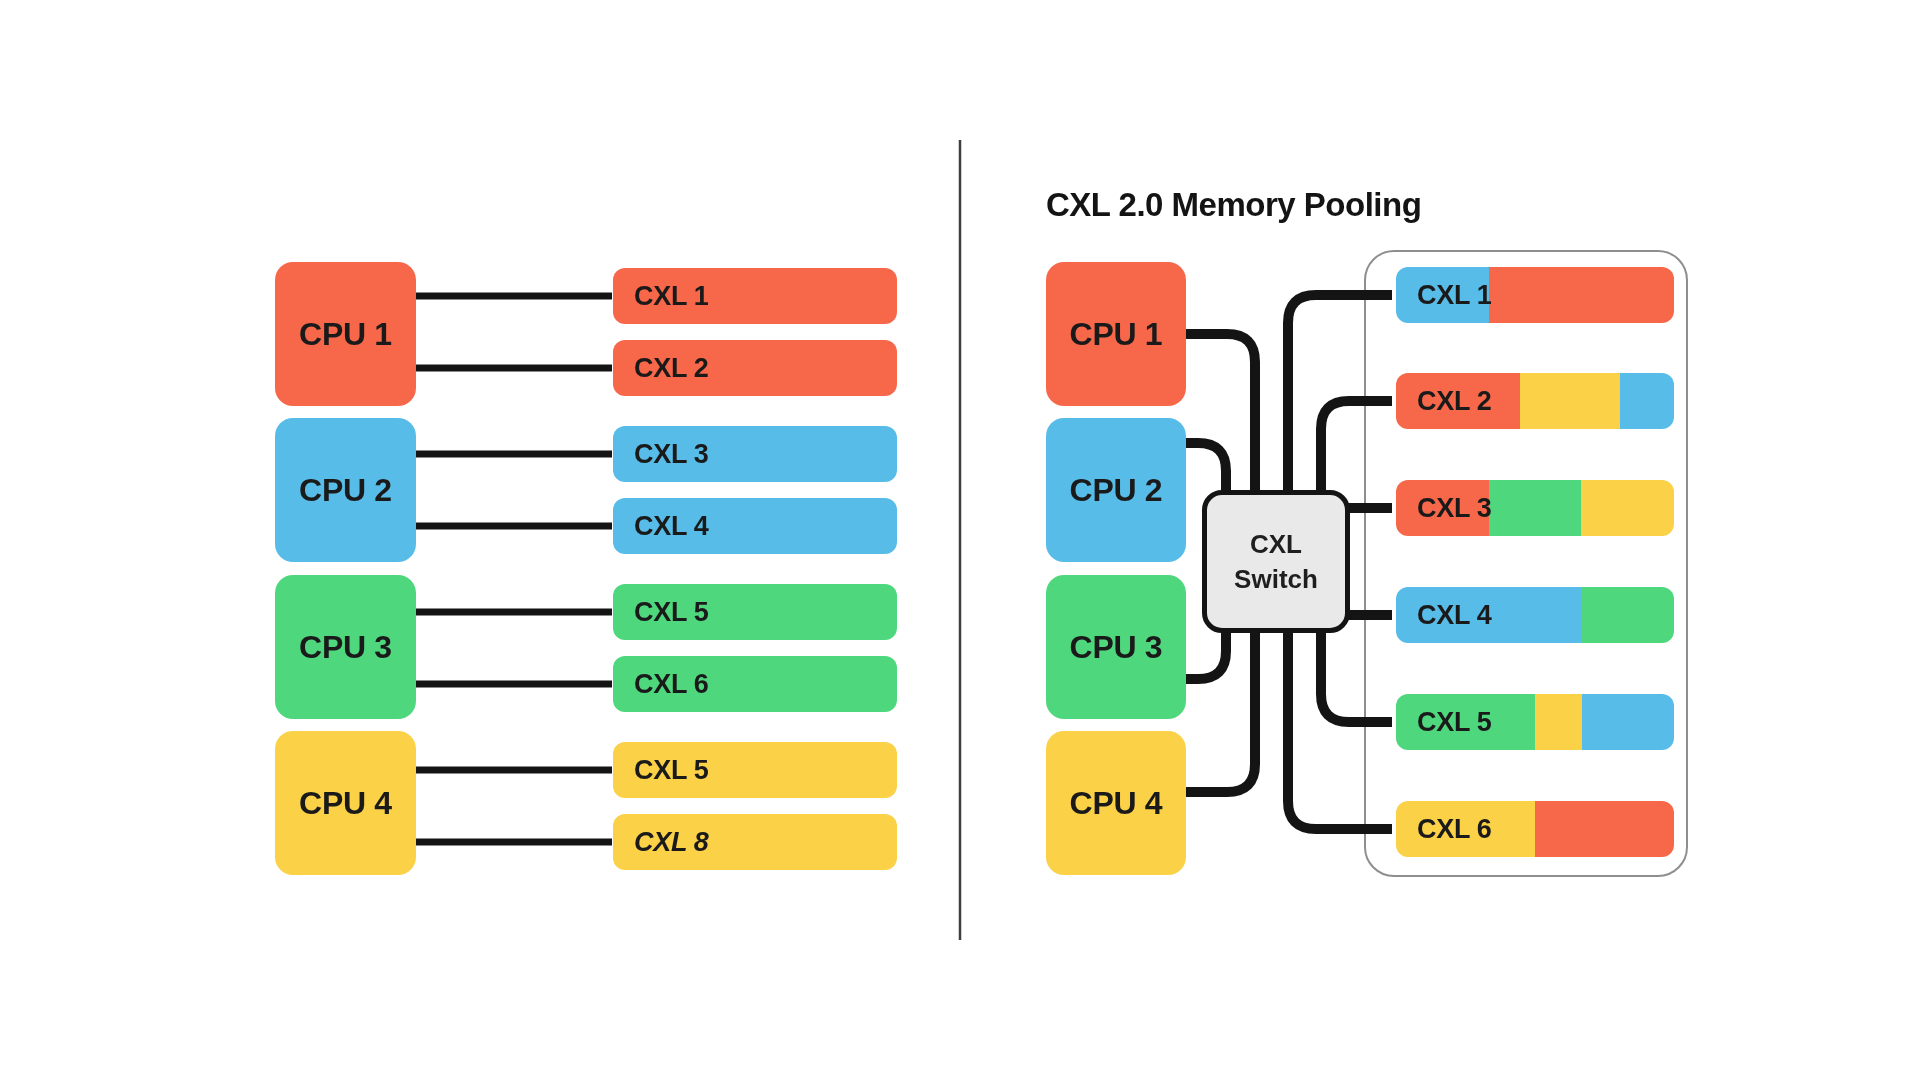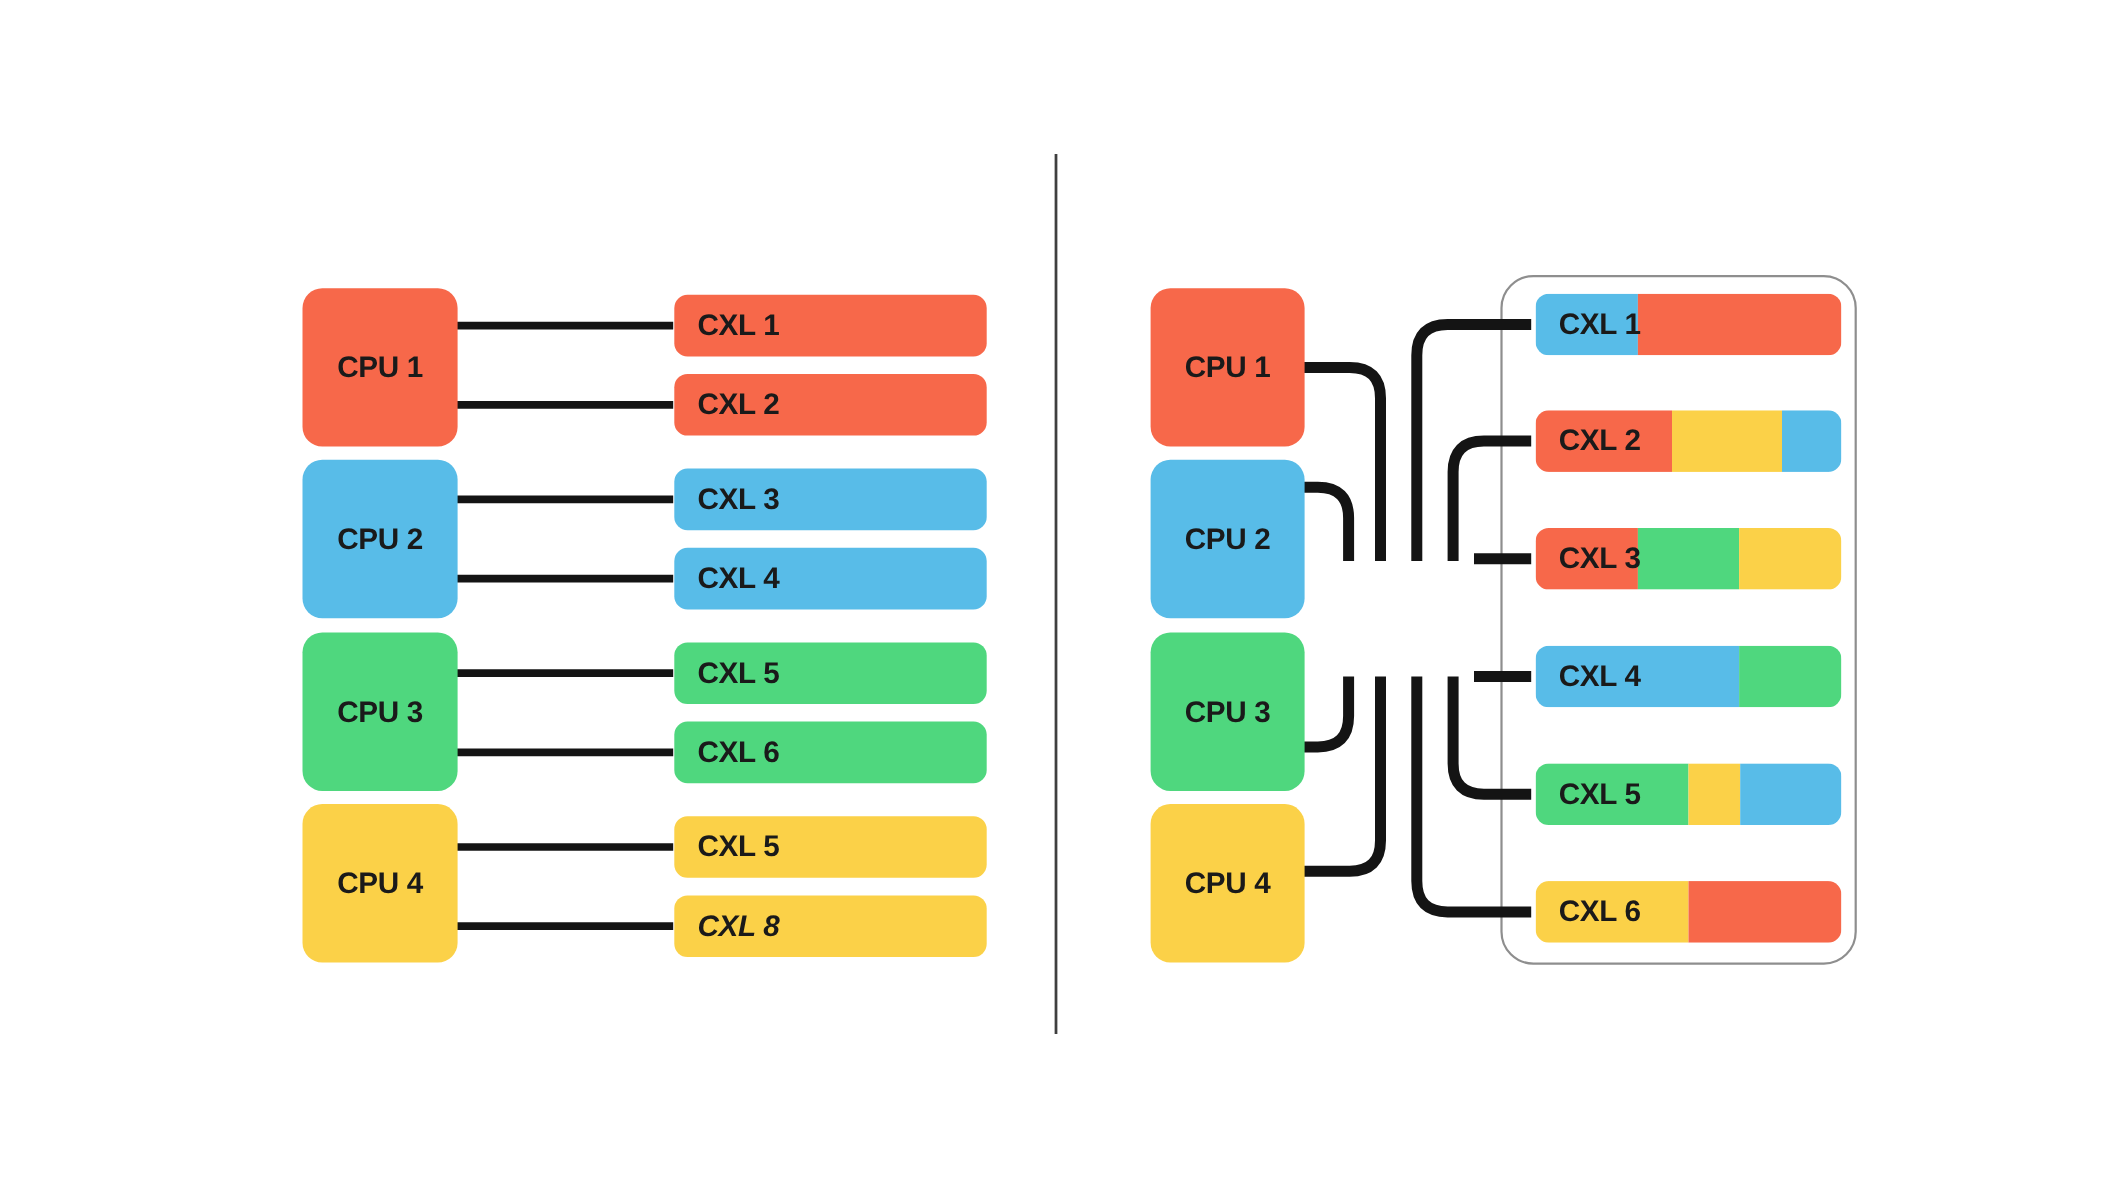--- a/index.html
+++ b/index.html
@@ -9,21 +9,21 @@
   }
   .layer{position:absolute;left:0;top:0;width:1920px;height:1080px;}
   #wires{z-index:2;pointer-events:none;}
   .panel-title{
     position:absolute;z-index:3;font-size:33px;font-weight:700;color:#141414;
     letter-spacing:-0.5px;white-space:nowrap;
   }
   .cpu-box{
     position:absolute;z-index:3;border-radius:18px;
     display:flex;align-items:center;justify-content:center;
-    font-size:27px;font-weight:700;color:#1a1a1a;letter-spacing:-0.3px;
+    font-size:32px;font-weight:700;color:#1a1a1a;letter-spacing:-0.3px;
   }
   .bar{
     position:absolute;z-index:3;border-radius:12px;overflow:hidden;
     display:flex;flex-direction:row;align-items:stretch;margin-left:13px;
   }
   .bar .seg{height:100%;}
   .bar .bar-label{
     position:absolute;left:21px;top:50%;transform:translateY(-50%);
     font-size:27px;font-weight:700;color:#1a1a1a;letter-spacing:-0.3px;white-space:nowrap;
   }
@@ -60,21 +60,26 @@
       <path d="M 1185 679 L 1198 679 Q 1226 679 1226 651 L 1226 615" fill="none" stroke="#141414" stroke-width="10"></path>
       <path d="M 1185 792 L 1227 792 Q 1255 792 1255 764 L 1255 615" fill="none" stroke="#141414" stroke-width="10"></path>
       <path d="M 1288 510 L 1288 323 Q 1288 295 1316 295 L 1392 295" fill="none" stroke="#141414" stroke-width="10"></path>
       <path d="M 1321 510 L 1321 429 Q 1321 401 1349 401 L 1392 401" fill="none" stroke="#141414" stroke-width="10"></path>
       <path d="M 1340 508 L 1392 508" fill="none" stroke="#141414" stroke-width="10"></path>
       <path d="M 1340 615 L 1392 615" fill="none" stroke="#141414" stroke-width="10"></path>
       <path d="M 1321 615 L 1321 694 Q 1321 722 1349 722 L 1392 722" fill="none" stroke="#141414" stroke-width="10"></path>
       <path d="M 1288 615 L 1288 801 Q 1288 829 1316 829 L 1392 829" fill="none" stroke="#141414" stroke-width="10"></path>
     </svg>
 
+  <div class="panel-title" style="left:1046px;top:186px;">CXL 2.0 Memory Pooling</div>
 
+  <div class="switch-box" style="left:1202px;top:490px;width:148px;height:143px;">
+    <span>CXL</span>
+    <span>Switch</span>
+  </div>
 
   <div id="mount">
       <div class="cpu-box" style="left: 275px; top: 262px; width: 141px; height: 144px; background: rgb(247, 104, 74);">
         <span>CPU 1</span>
       </div>
       <div class="cpu-box" style="left: 275px; top: 418px; width: 141px; height: 144px; background: rgb(88, 188, 232);">
         <span>CPU 2</span>
       </div>
       <div class="cpu-box" style="left: 275px; top: 575px; width: 141px; height: 144px; background: rgb(79, 215, 126);">
         <span>CPU 3</span>

